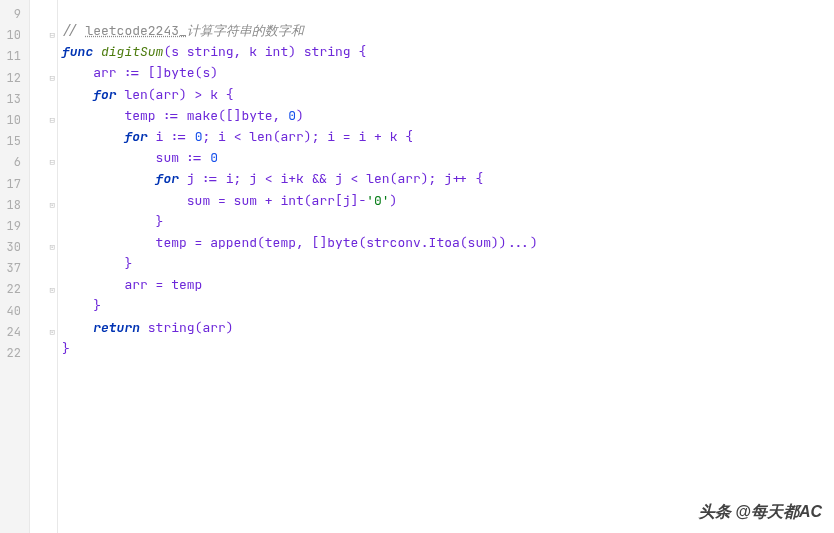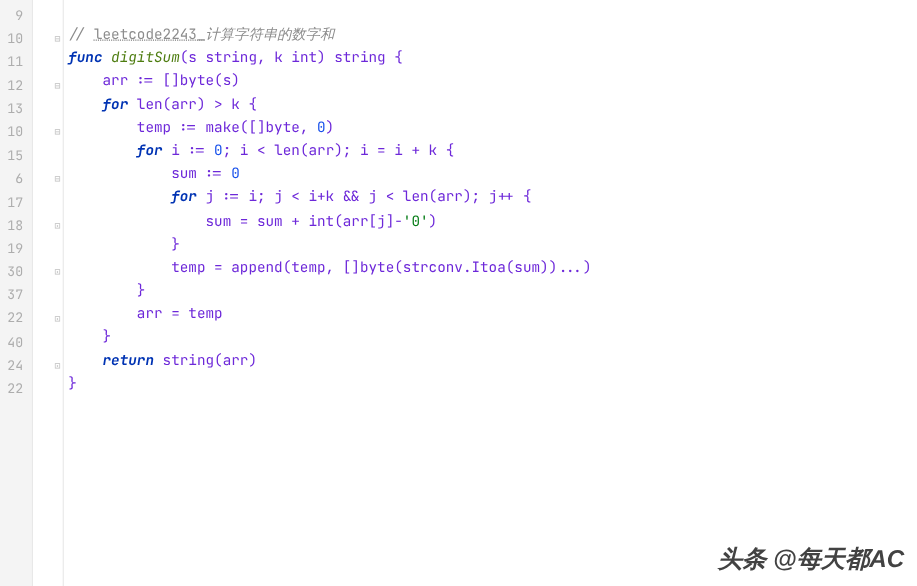--- a/index.html
+++ b/index.html
@@ -60,21 +60,21 @@
 .comment { color: #8c8c8c; font-style: italic; }
 .comment-link { color: #8c8c8c; text-decoration: underline dotted; }
 .num { color: #1750eb; }
 .str { color: #067d17; }
 .ident { color: #6d28d9; }
 .watermark {
   position: absolute;
   right: 12px;
   bottom: 10px;
   font-family: sans-serif;
-  font-size: 22px;
+  font-size: 16px;
   font-weight: bold;
   color: #222;
   opacity: 0.85;
   font-style: italic;
 }
 </style>
 </head>
 <body>
 
 <div class="editor">

